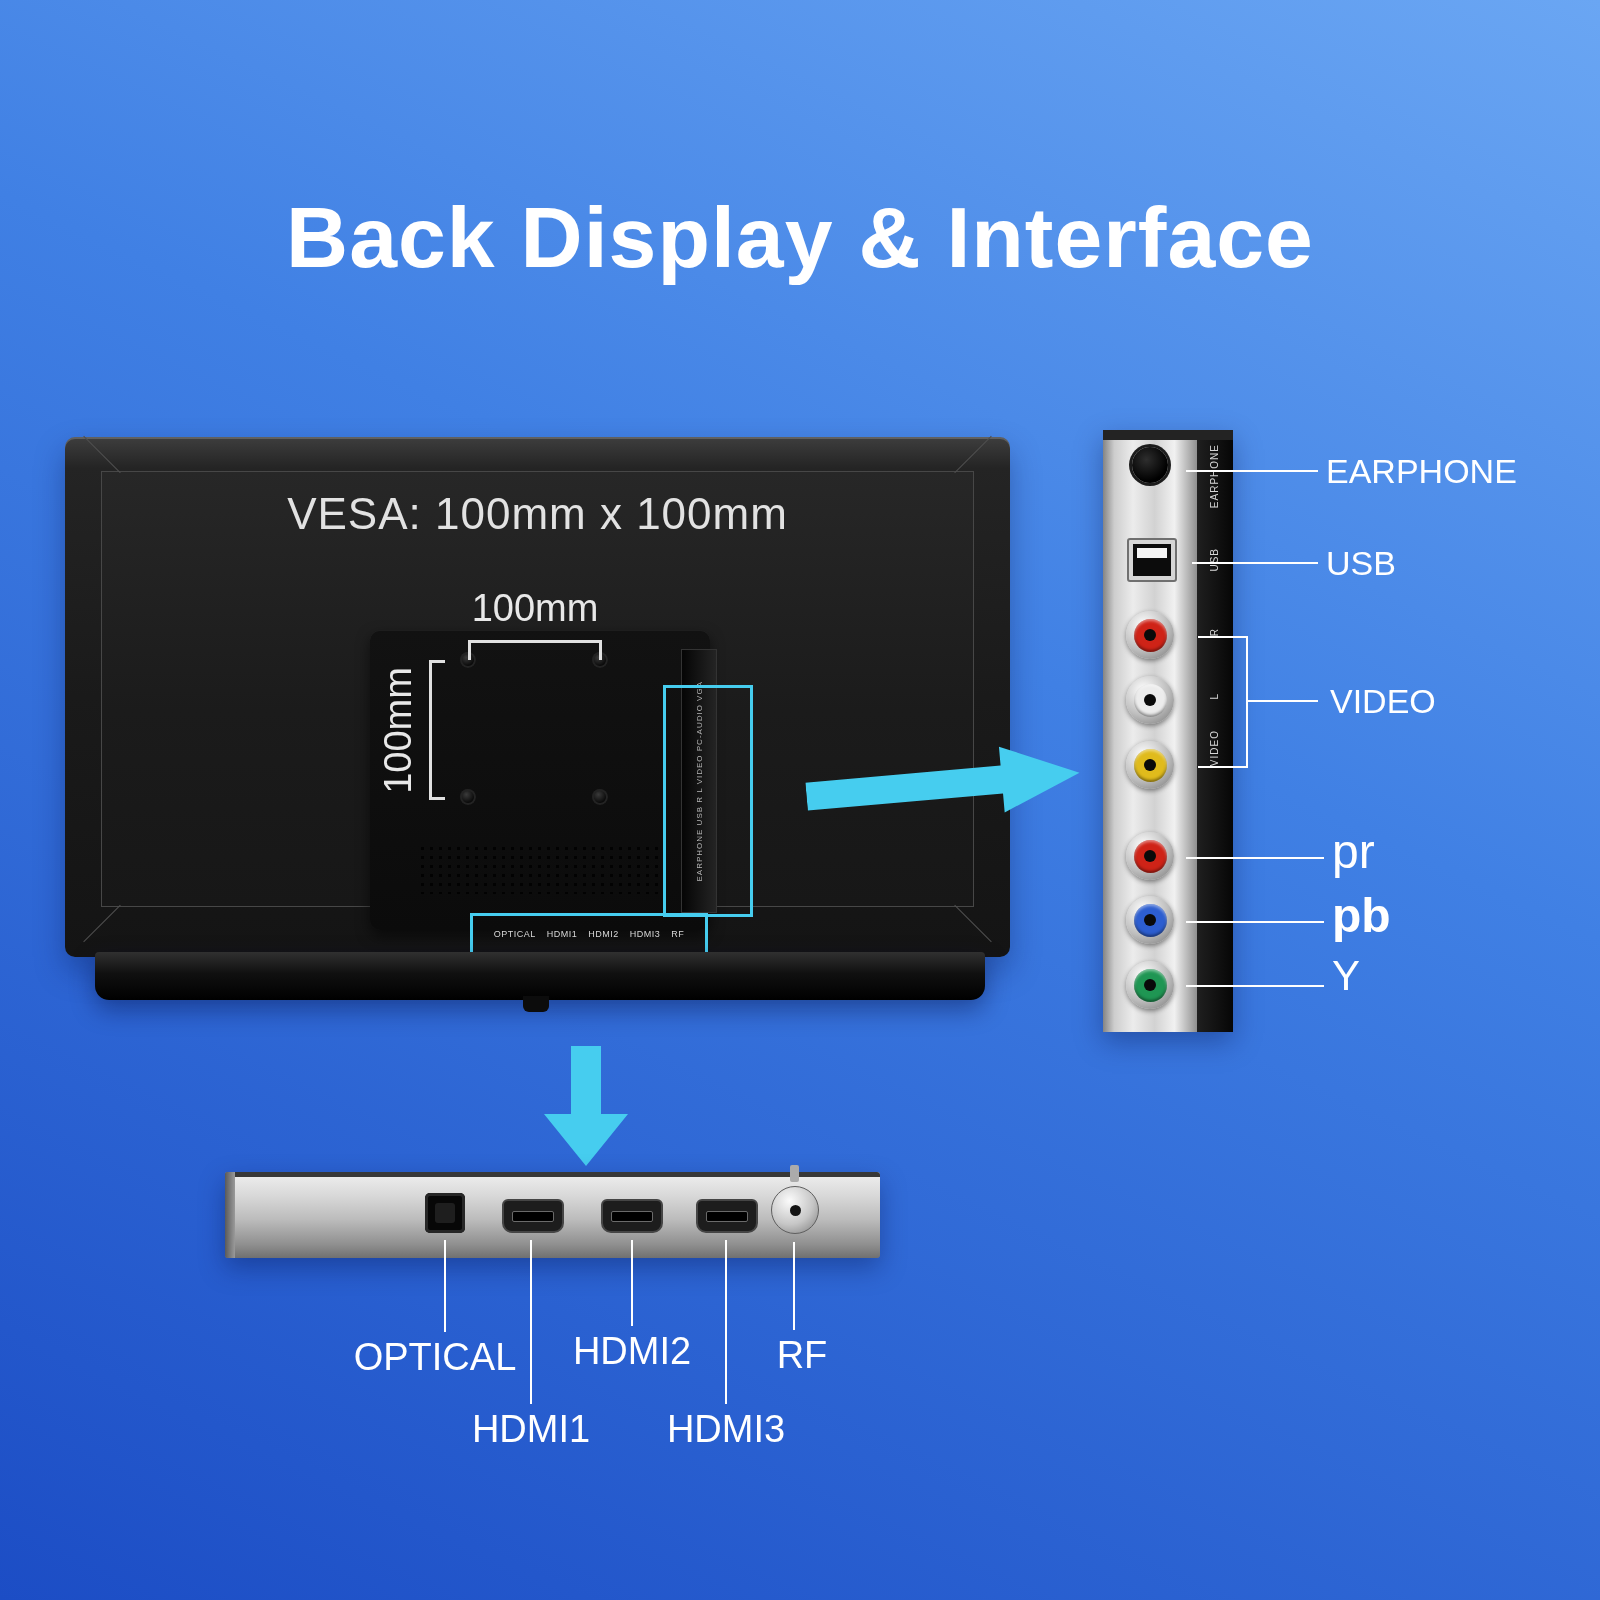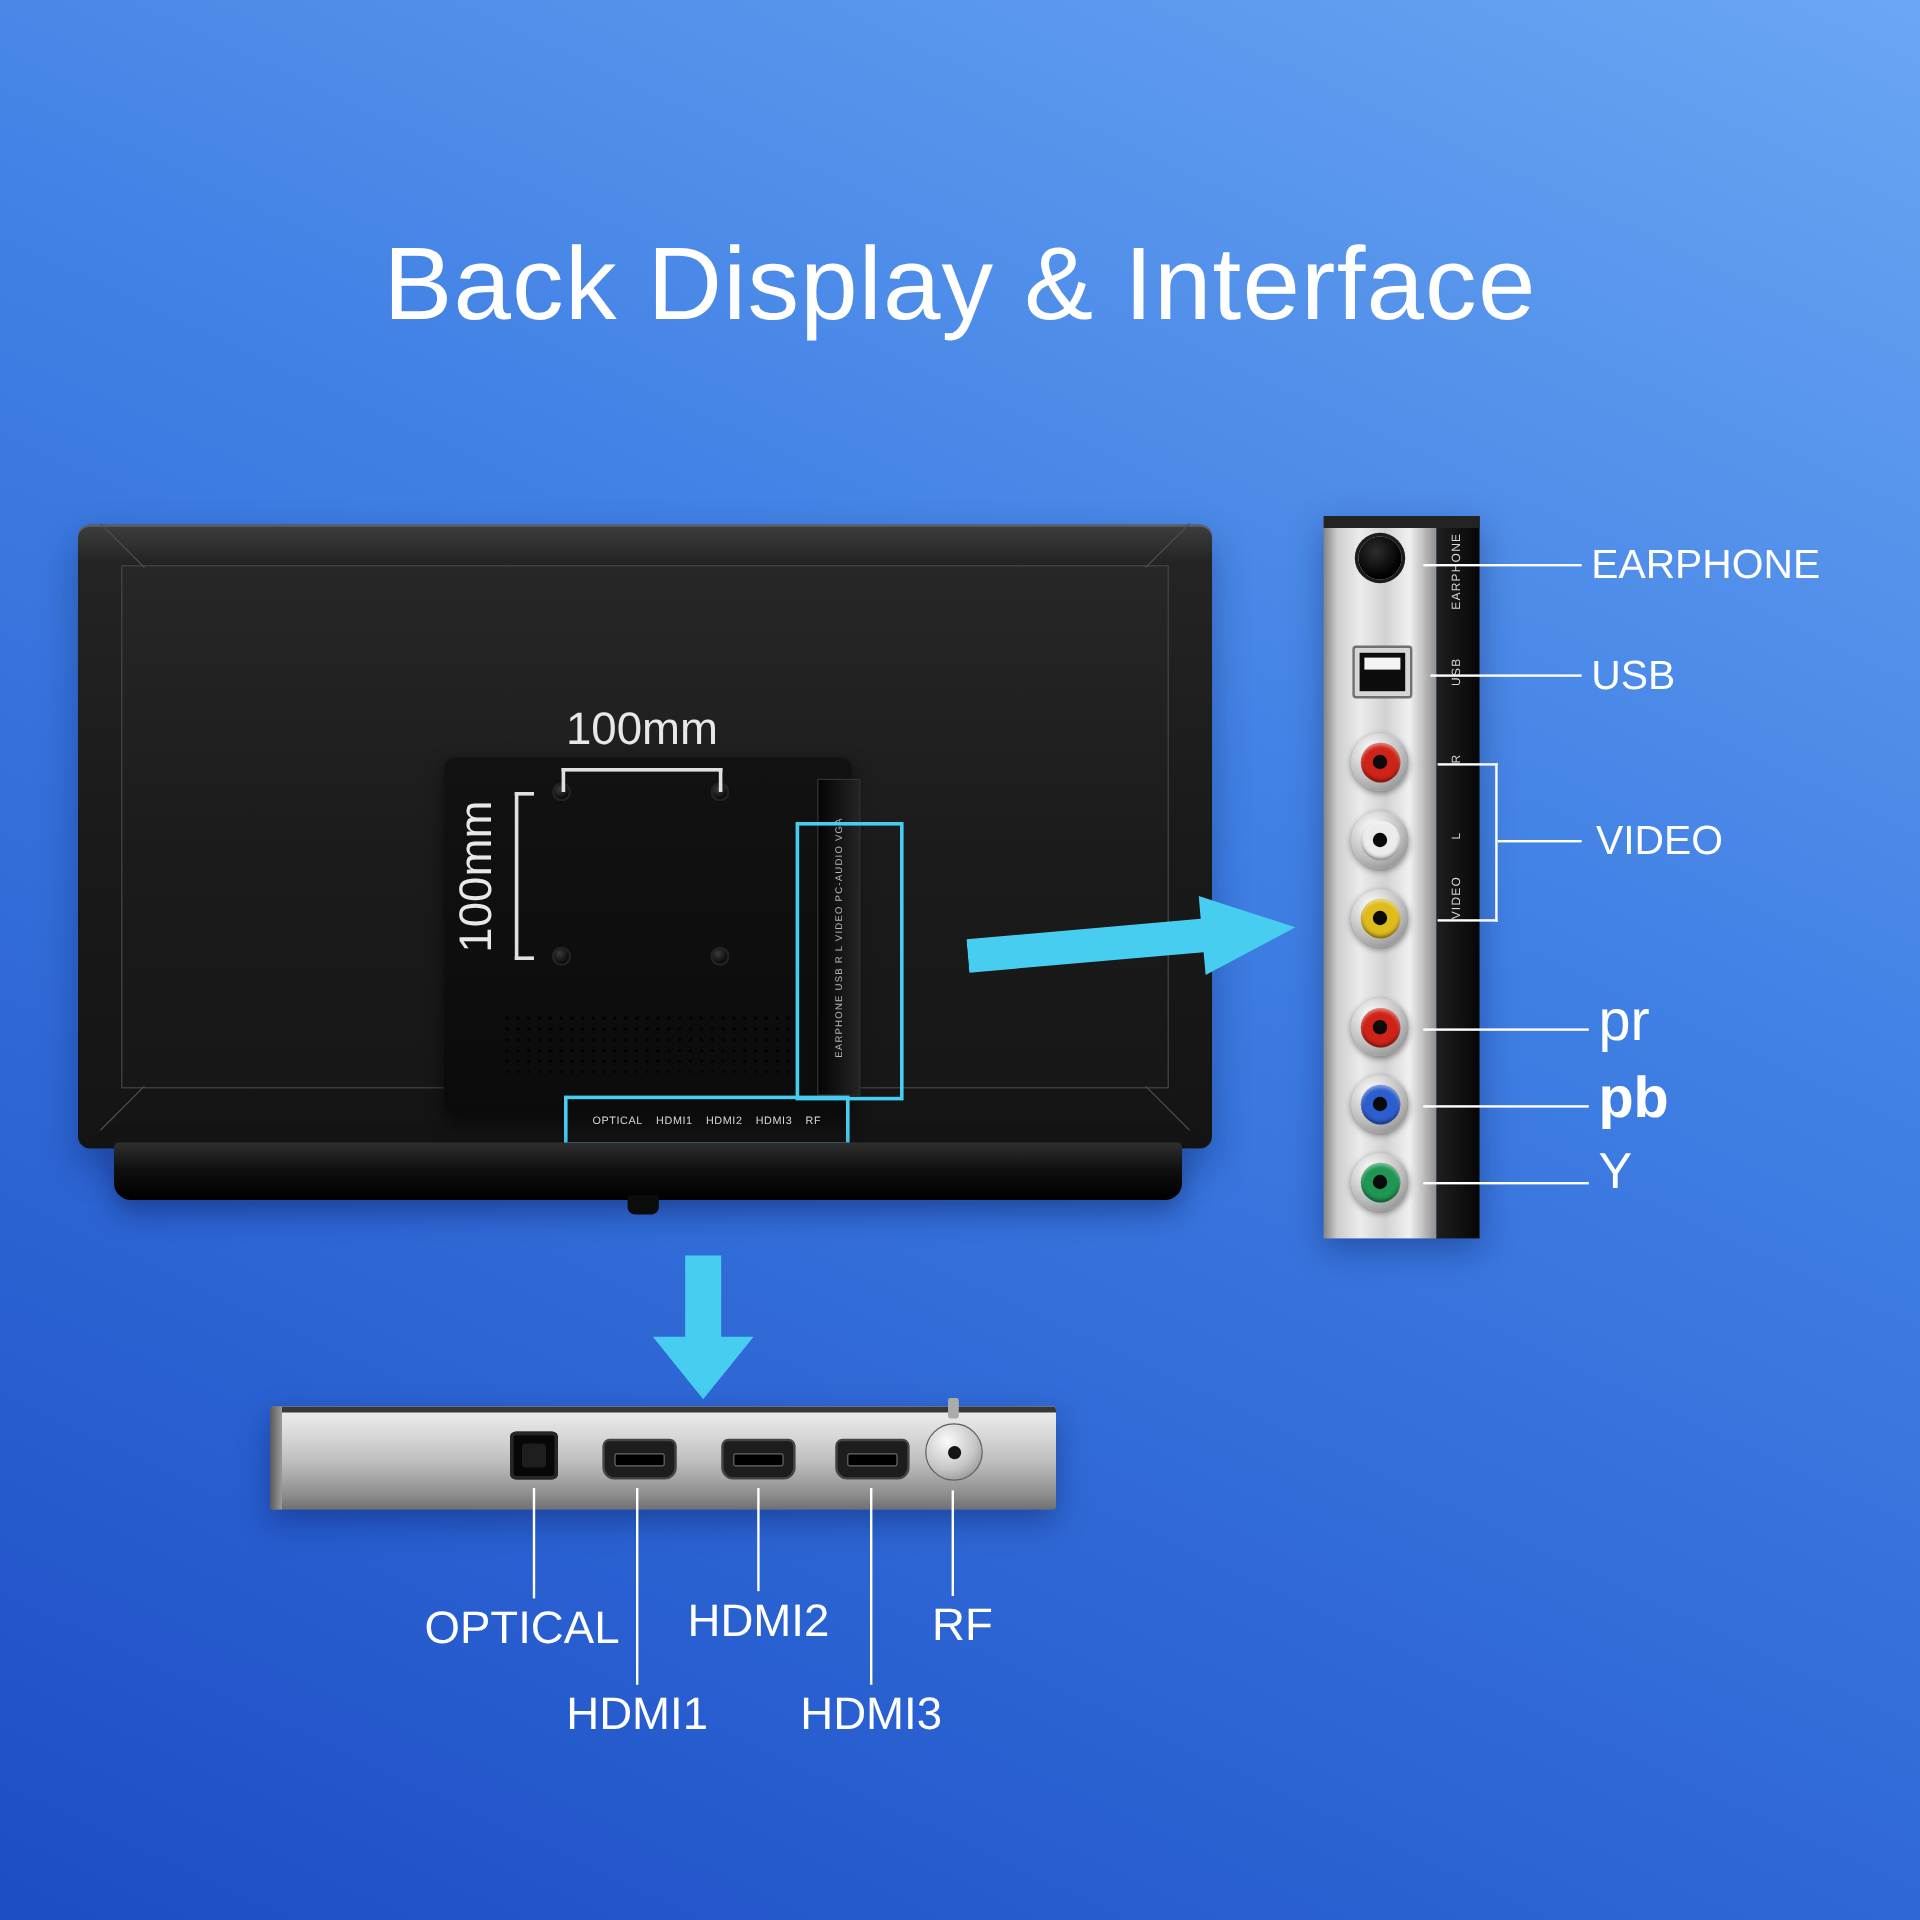--- a/index.html
+++ b/index.html
@@ -1,18 +1,18 @@
 <!DOCTYPE html>
 <html><head>
 <meta charset="utf-8">
 <style>
   html,body{margin:0;padding:0;}
   body{width:1600px;height:1600px;font-family:"Liberation Sans",sans-serif;overflow:hidden;}
   .canvas{position:relative;width:1600px;height:1600px;background:linear-gradient(205deg,#6aa6f3 0%,#4080e4 40%,#1c4dc5 100%);overflow:hidden;}
-  .title{position:absolute;top:188px;left:0;width:100%;text-align:center;color:#fff;font-size:86px;font-weight:normal;letter-spacing:1px;}
+  .title{position:absolute;top:188px;left:0;width:100%;text-align:center;color:#fff;font-size:86px;font-weight:bold;letter-spacing:1px;}
 
   
   .tv{position:absolute;left:65px;top:437px;width:945px;height:520px;background:linear-gradient(180deg,#3e3e3e 0%,#242424 6%,#1a1a1a 50%,#141414 100%);border-radius:10px;box-shadow:0 14px 30px rgba(0,20,80,.35), inset 0 2px 0 rgba(255,255,255,.18);}
   .tv-inner{position:absolute;left:36px;top:34px;right:36px;bottom:50px;border:1px solid #474747;background:linear-gradient(180deg,#272727,#1b1b1b 55%,#171717);}
   .bevel{position:absolute;width:52px;height:1px;background:#4e4e4e;}
   .vesa-title{position:absolute;left:0;top:52px;width:100%;text-align:center;color:#e2e2e2;font-size:44px;letter-spacing:1px;}
   .vesa-plate{position:absolute;left:305px;top:193px;width:340px;height:300px;background:linear-gradient(180deg,#121212,#0b0b0b);border-radius:10px;box-shadow:0 6px 14px rgba(0,0,0,.55), inset 0 1px 0 rgba(255,255,255,.05);}
   .screw{position:absolute;width:16px;height:16px;border-radius:50%;background:radial-gradient(circle at 40% 35%,#3a3a3a,#000 70%);box-shadow:inset 0 0 0 2px #232323;}
   .grille{position:absolute;left:48px;top:214px;width:246px;height:50px;background-image:radial-gradient(#000 1.5px,transparent 1.7px);background-size:9px 9px;opacity:.85;}
   .dim-text{position:absolute;color:#e8e8e8;font-size:38px;text-align:center;}
@@ -67,20 +67,21 @@
   <div class="title">Back Display &amp; Interface</div>
 
   <div class="tv">
     <div class="tv-inner">
       <div class="bevel" style="left:-26px;top:-18px;transform:rotate(45deg);"></div>
       <div class="bevel" style="right:-26px;top:-18px;transform:rotate(-45deg);"></div>
       <div class="bevel" style="left:-26px;bottom:-18px;transform:rotate(-45deg);"></div>
       <div class="bevel" style="right:-26px;bottom:-18px;transform:rotate(45deg);"></div>
     </div>
 
+    <div class="vesa-title">VESA: 100mm x 100mm</div>
 
     <div class="vesa-plate">
       <div class="screw" style="left:90px;top:22px;"></div>
       <div class="screw" style="left:222px;top:22px;"></div>
       <div class="screw" style="left:90px;top:159px;"></div>
       <div class="screw" style="left:222px;top:159px;"></div>
       <div class="grille"></div>
     </div>
 
     <div class="dim-text" style="left:395px;top:150px;width:150px;">100mm</div>

